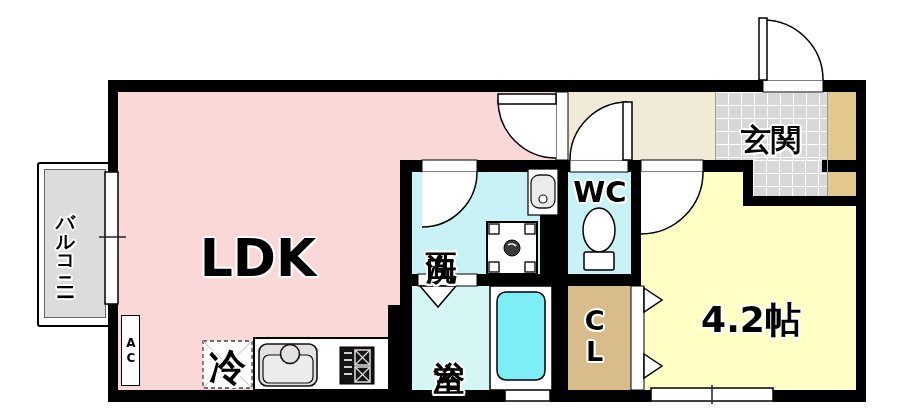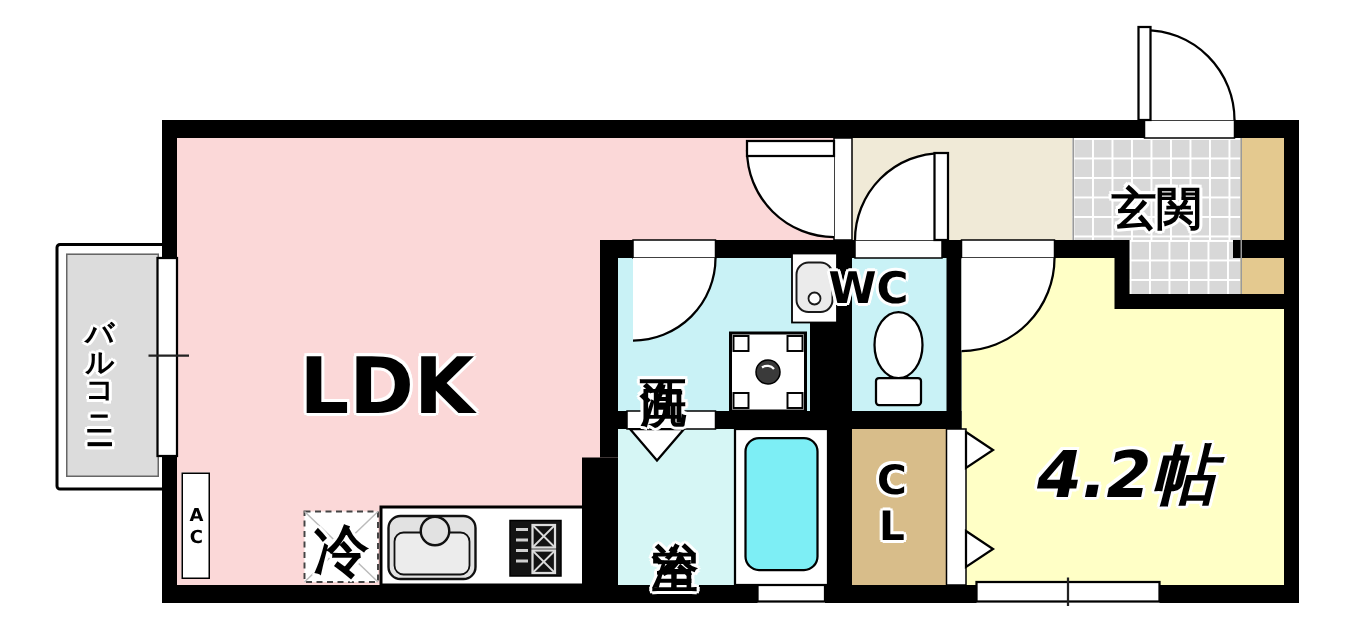--- a/index.html
+++ b/index.html
@@ -150,26 +150,26 @@
     <line x1="252" y1="341" x2="203" y2="388" stroke="#bbb" stroke-width="1"></line>
 
     <rect x="490" y="286" width="62" height="104" fill="#fff" stroke="#000" stroke-width="1.5"></rect>
     <rect x="497" y="292" width="48" height="88" rx="9" fill="#7deef5" stroke="#000" stroke-width="1.5"></rect>
   </svg>
 
   <div class="lbl" style="left:158px;top:148px;width:200px;height:138px;">
     <span style="font-size:52px;">LDK</span>
   </div>
   <div class="lbl" style="left:646px;top:238px;width:210px;height:102px;">
-    <span style="font-size:43px;font-style:italic;">4.2帖</span>
+    <span style="font-size:36px;">4.2帖</span>
   </div>
   <div class="lbl" style="left:716px;top:116px;width:110px;height:40px;">
     <span style="font-size:30px;">玄関</span>
   </div>
-  <div class="lbl" style="left:547px;top:170px;width:64px;height:38px;">
+  <div class="lbl" style="left:568px;top:170px;width:64px;height:38px;">
     <span style="font-size:29px;">WC</span>
   </div>
   <div class="lbl vert upright" style="left:424px;top:188px;width:40px;height:80px;font-size:31px;">
     <span>洗面</span>
   </div>
   <div class="lbl vert upright" style="left:432px;top:294px;width:40px;height:86px;font-size:31px;">
     <span>浴室</span>
   </div>
   <div class="lbl vert upright" style="left:580px;top:300px;width:34px;height:72px;font-size:27px;">
     <span>CL</span>

